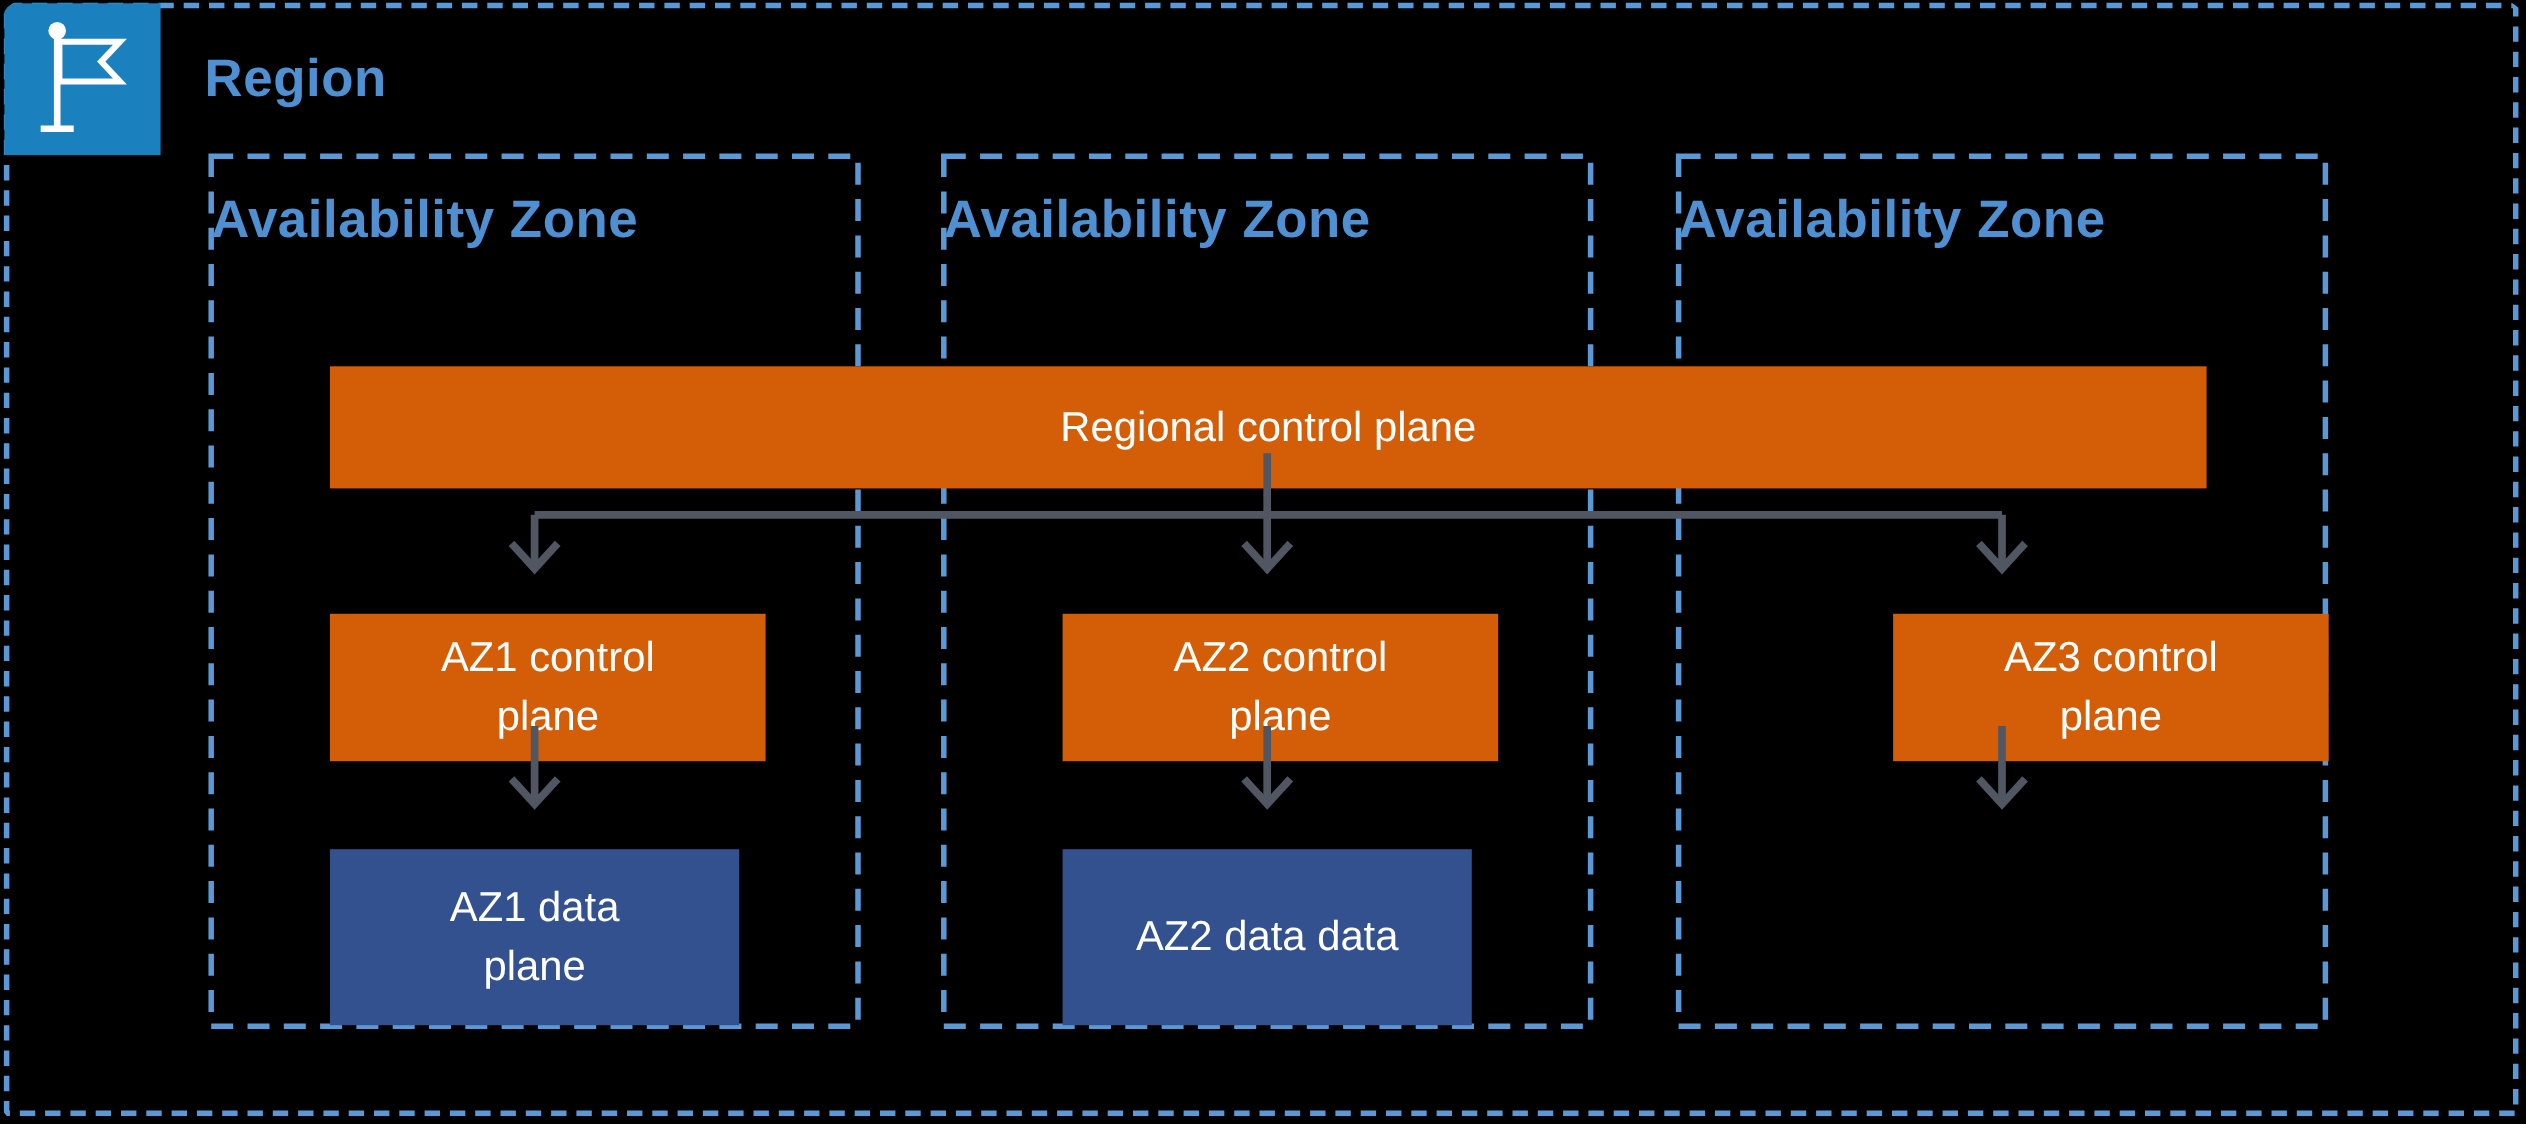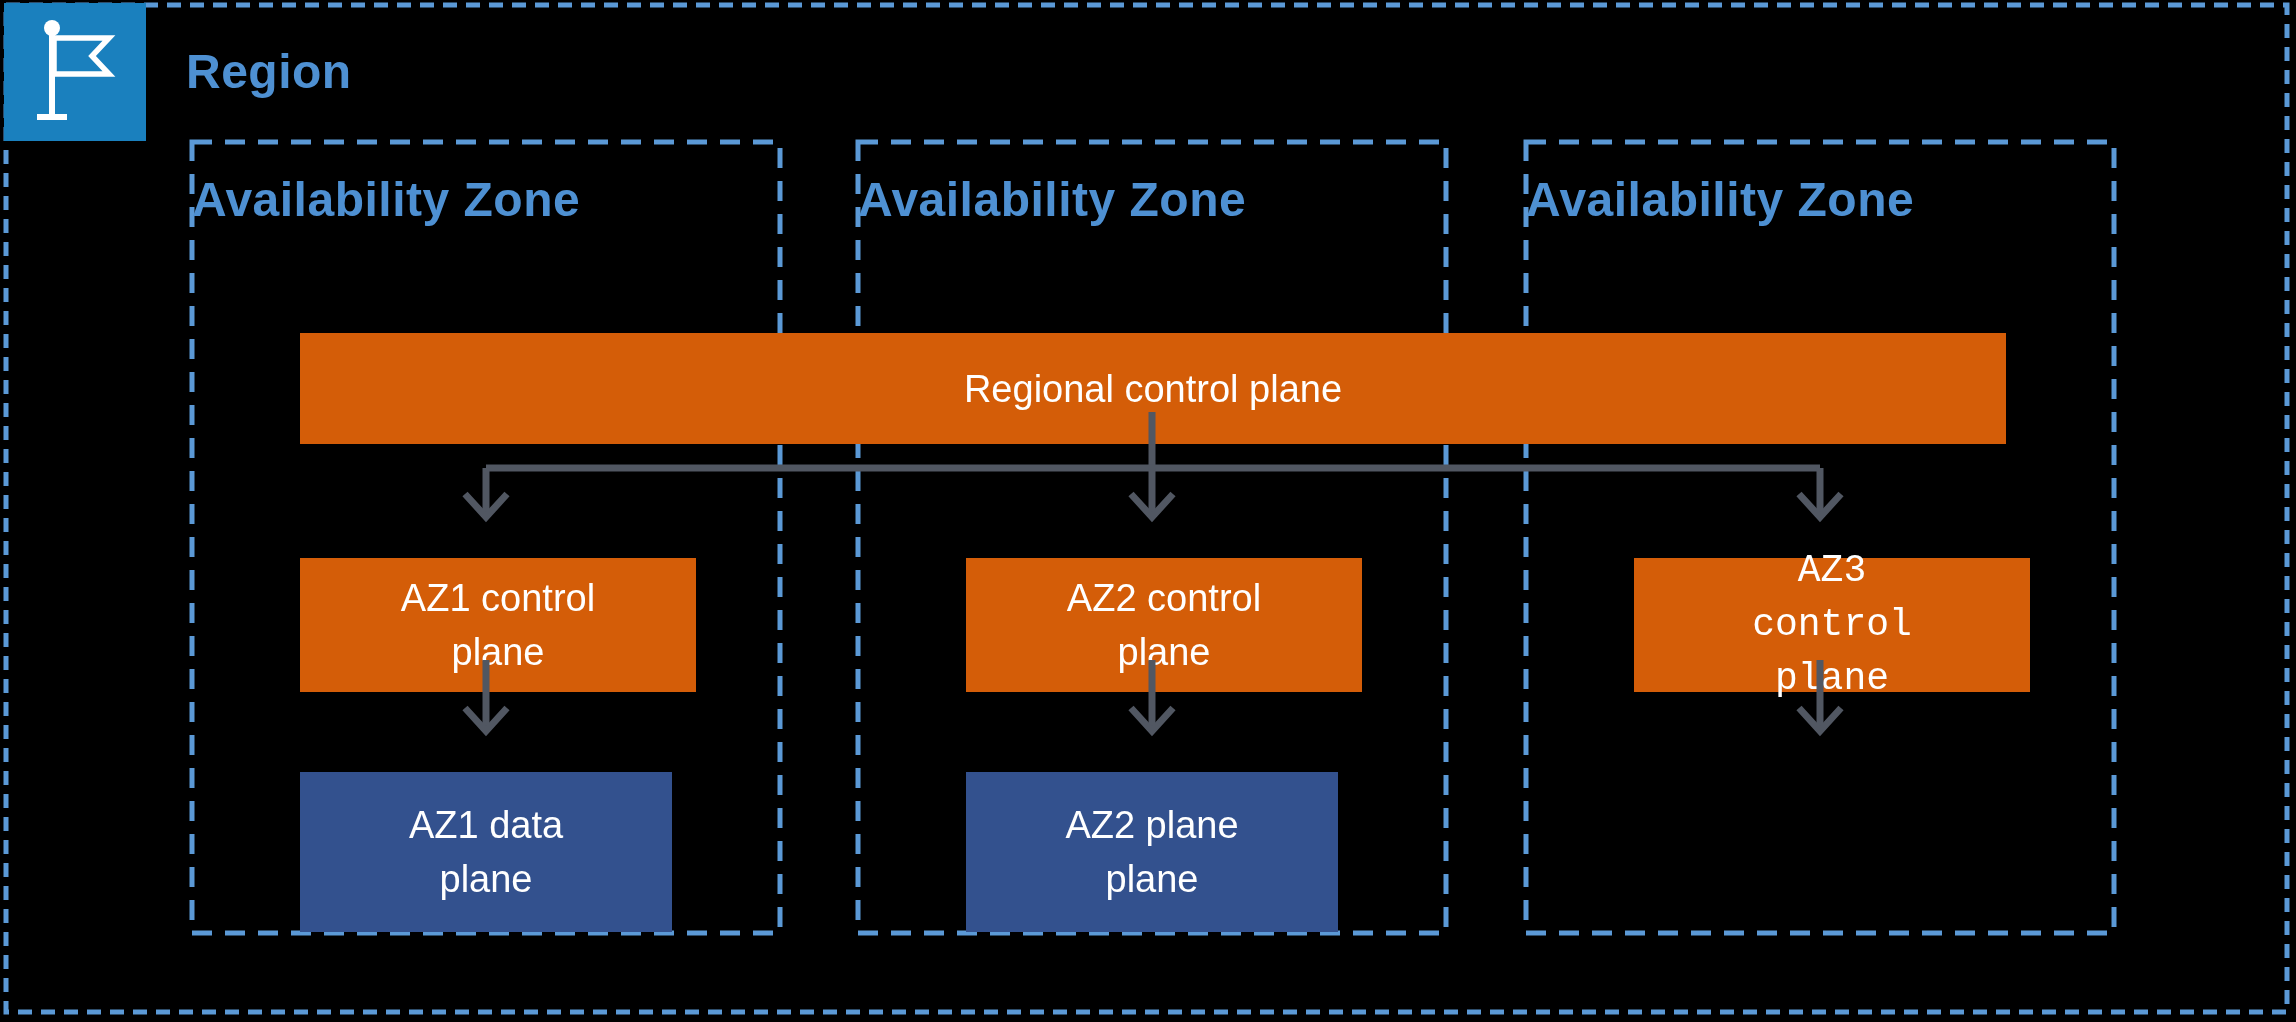--- a/index.html
+++ b/index.html
@@ -7,20 +7,21 @@
     padding: 0;
     background: #000;
   }
   .stage {
     position: relative;
     width: 2296px;
     height: 1022px;
     background: var(--bg, #000);
     font-family: "Liberation Sans", "DejaVu Sans", sans-serif;
     overflow: hidden;
+    border-radius: 23px;
   }
   svg.layer {
     position: absolute;
     left: 0;
     top: 0;
     pointer-events: none;
   }
   .region-icon {
     position: absolute;
     left: 4px;
@@ -78,21 +79,21 @@
     background: var(--orange, #D45D08);
   }
   .data-box {
     top: 740px;
     width: 372px;
     height: 160px;
     background: var(--data-blue, #33518E);
   }
   .cb1 { left: 300px; }
   .cb2 { left: 966px; }
-  .cb3 { left: 1634px; font-family: Liberation Mono, monospace; }
+  .cb3 { left: 1721px; }
 </style>
 </head>
 <body>
 
 <div class="stage" style="--bg: #000000; --icon-blue: #1A80BE; --label-blue: #4E90D2; --orange: #D45D08; --data-blue: #33518E; --box-text: #FFFFFF;">
 
   <svg class="layer" width="2296" height="1022" viewBox="0 0 2296 1022">
 
     <rect x="6" y="5" width="2281" height="1007" fill="none" stroke="#5B99D6" stroke-width="5" stroke-dasharray="14 9"></rect>
 
@@ -127,21 +128,21 @@
     <span class="wrap">AZ2 control plane</span>
   </div>
   <div class="plane-box control-box cb3">
     <span class="wrap">AZ3 control plane</span>
   </div>
 
   <div class="plane-box data-box cb1">
     <span class="wrap">AZ1 data plane</span>
   </div>
   <div class="plane-box data-box cb2">
-    <span class="wrap">AZ2 plane plane</span>
+    <span class="wrap">AZ2 data data</span>
   </div>
 
   <svg class="layer" width="2296" height="1022" viewBox="0 0 2296 1022">
     <g stroke="#515762" stroke-width="7" fill="none">
 
       <path d="M1152 412 V468"></path>
 
       <path d="M486 468 H1820"></path>
 
       <path d="M486 468 V512"></path>

